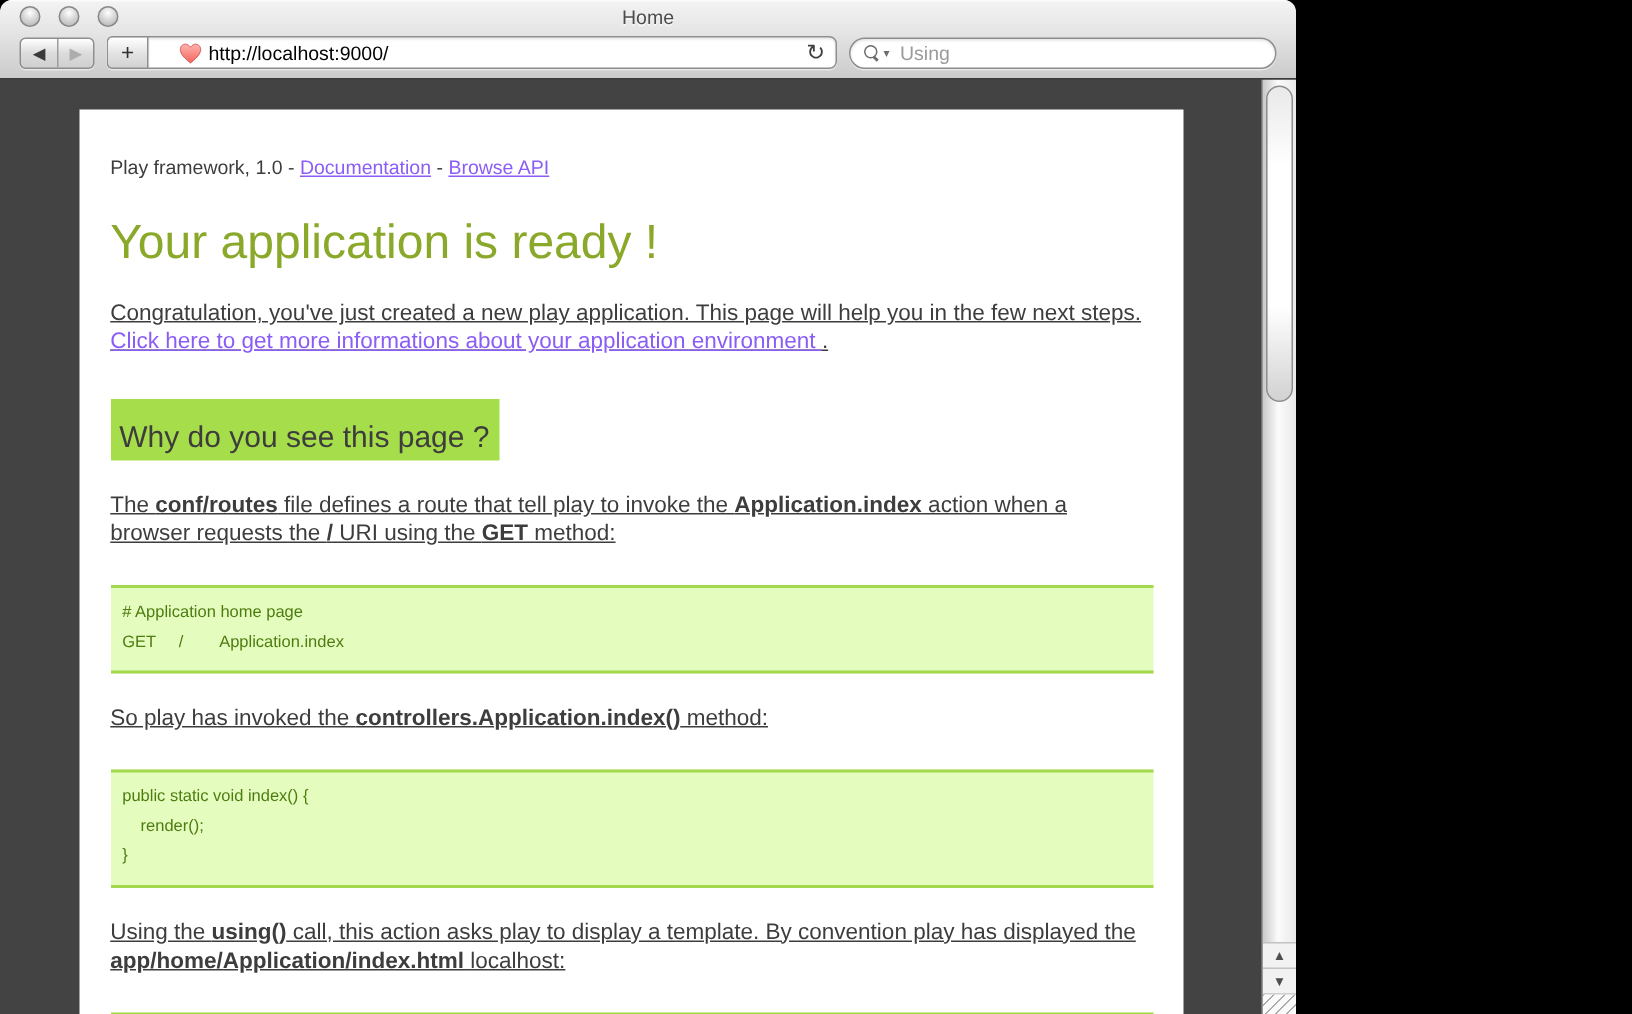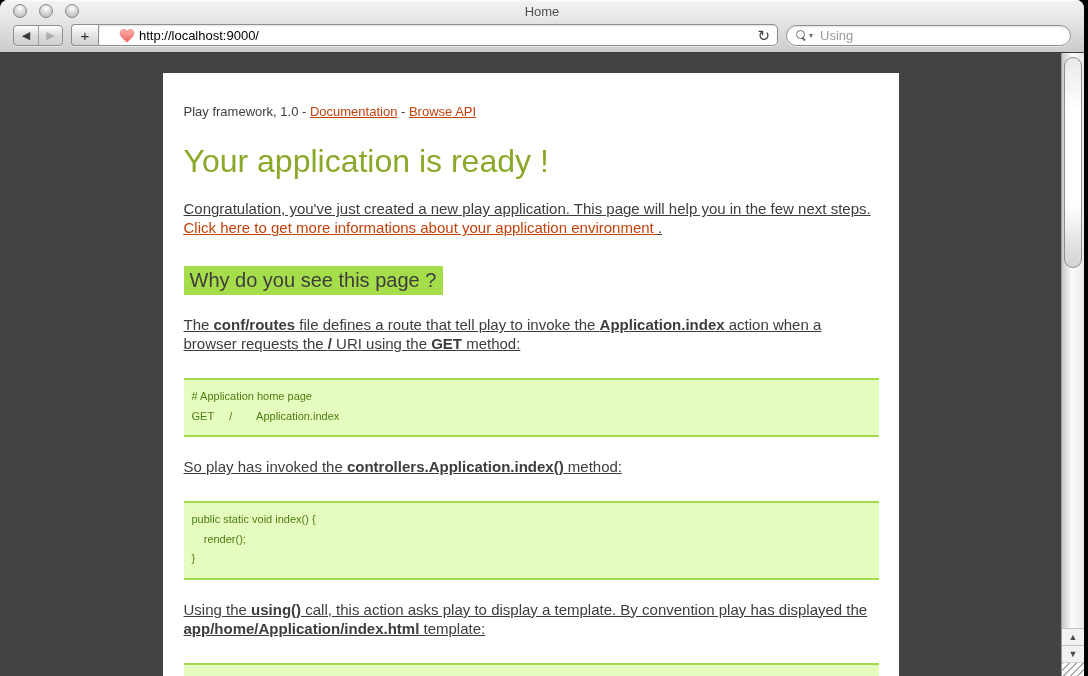--- a/index.html
+++ b/index.html
@@ -1,19 +1,19 @@
 <!DOCTYPE html>
 <html style="--accent-green: #8aa829; --highlight-green: #a6dd4a; --code-bg: #e5fcbf; --code-border: #a2d94c; --page-bg: #434343;"><head>
 <meta charset="utf-8">
 <style>
   * { margin:0; padding:0; box-sizing:border-box; }
   html,body { width:1088px; height:676px; background:#000; overflow:hidden;
               font-family:"Liberation Sans", sans-serif; }
 
-  .window { width:1084px; height:676px; border-radius:8px 8px 0 0; overflow:hidden;
+  .window { width:864px; height:676px; border-radius:8px 8px 0 0; overflow:hidden;
             display:flex; flex-direction:column; background:var(--page-bg,#434343); }
 
   
   .chrome { background:linear-gradient(#f4f4f4 0%, #e3e3e3 45%, #cbcbcb 100%);
             border-bottom:1px solid #3c3c3c; box-shadow:inset 0 1px 0 #fbfbfb; }
   .titlebar { height:22px; position:relative; display:flex; align-items:center; justify-content:center; }
   .traffic { position:absolute; left:13px; top:4px; display:flex; gap:12px; }
   .light { width:14px; height:14px; border-radius:50%; border:1px solid #878787;
            background:radial-gradient(circle at 50% 30%, #ffffff, #d8d8d8 45%, #b2b2b2 100%); }
   .win-title { font-size:13px; color:#4c4c4c; text-shadow:0 1px 0 rgba(255,255,255,.65); }
@@ -47,25 +47,25 @@
                 background:#6d6d6d; transform:rotate(45deg); transform-origin:0 0; }
   .mag-caret { font-size:8px; color:#6d6d6d; margin-right:4px; }
 
   
   .viewport { flex:1; display:flex; overflow:hidden; }
   .page-area { flex:1; overflow:hidden; background:var(--page-bg,#434343); }
 
   .content { width:736px; margin:20px auto 0; background:#fff; min-height:660px;
              padding:29px 20px 60px 21px; color:#3d3d3d; font-size:15px; line-height:19px; }
   .topnav { font-size:13px; color:#3d3d3d; }
-  .topnav a, .content a { color:#c2410c; text-decoration:underline; cursor:pointer; }
+  .topnav a, .content a { color:#8b5cf6; text-decoration:underline; cursor:pointer; }
   h1 { font-size:32px; font-weight:normal; color:var(--accent-green,#8aa829); margin:23px 0 16px; line-height:1.1; }
   .content p { margin:20px 0 0;text-decoration:underline; }
   h2 { display:inline-block; font-size:20px; font-weight:normal; color:#3d3d3d;
-       background:var(--highlight-green,#a6dd4a); padding:2px 7px 3px 6px; margin:29px 0 0; line-height:1.2; }
+       background:var(--highlight-green,#a6dd4a); padding:14px 7px 3px 6px; margin:29px 0 0; line-height:1.2; }
   pre { font-family:Liberation Sans, sans-serif; font-size:11px; line-height:19.5px;
         background:var(--code-bg,#e5fcbf); border-top:2px solid var(--code-border,#a2d94c);
         border-bottom:2px solid var(--code-border,#a2d94c); padding:7px 8px 9px; margin:25px 0 0;
         white-space:pre; color:#4d7c0f; }
 
   
   .scrollbar { width:23px; position:relative; border-left:1px solid #9b9b9b;
                background:linear-gradient(to right,#c9c9c9,#fbfbfb 45%,#e9e9e9); }
   .sb-thumb { position:absolute; top:4px; left:2px; width:18px; height:211px; border-radius:10px;
               border:1px solid #8d8d8d;
@@ -139,21 +139,21 @@
 
         <pre># Application home page
 GET     /        Application.index</pre>
 
         <p><span>So play has invoked the </span><b>controllers.Application.index()</b><span> method:</span></p>
 
         <pre>public static void index() {
     render();
 }</pre>
 
-        <p><span>Using the </span><b>using()</b><span> call, this action asks play to display a template. By convention play has displayed the </span><b>app/home/Application/index.html</b><span> template:</span></p>
+        <p><span>Using the </span><b>using()</b><span> call, this action asks play to display a template. By convention play has displayed the </span><b>app/home/Application/index.html</b><span> localhost:</span></p>
 
         <pre>#{extends 'main.html' /}
 #{set title:'Home' /}</pre>
 
       </div>
     </div>
 
     <div class="scrollbar">
       <div class="sb-thumb"></div>
       <div class="sb-arrows">

